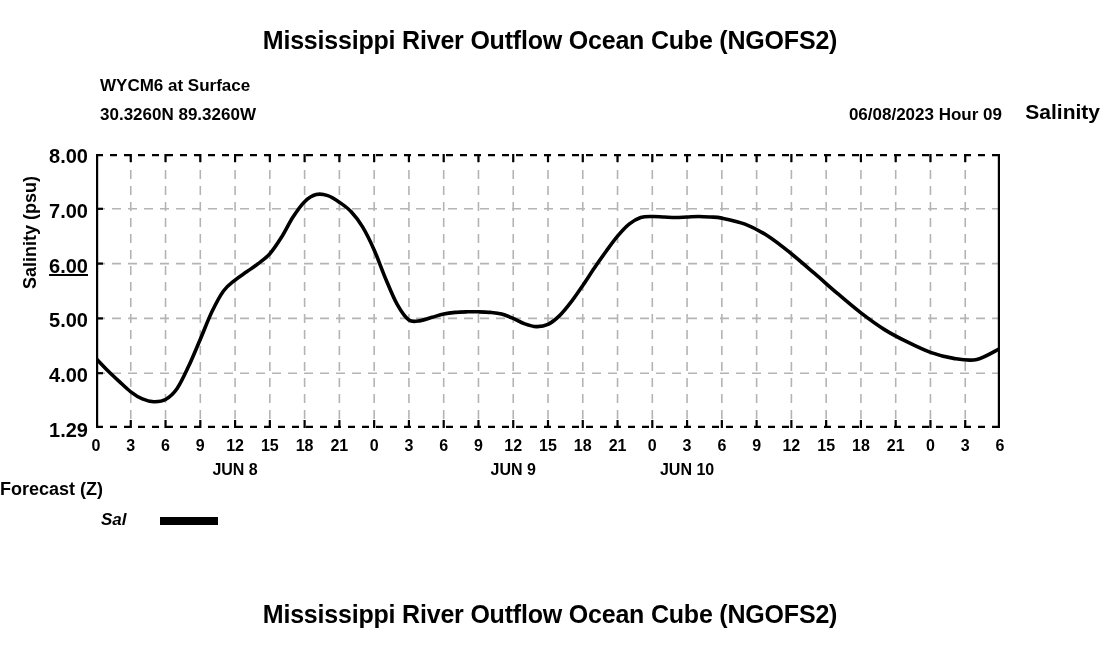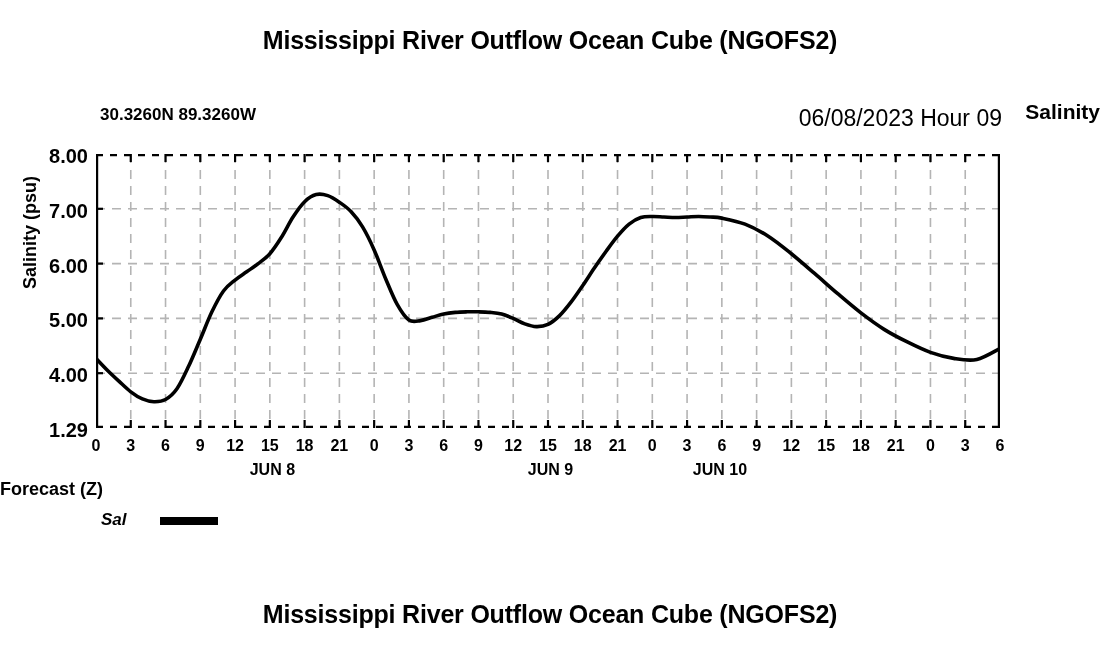--- a/index.html
+++ b/index.html
@@ -18,21 +18,21 @@
     position:absolute;left:100px;top:76px;font-size:17px;font-weight:bold;
   }
   .coords{
     position:absolute;left:100px;top:105px;font-size:17px;font-weight:bold;
   }
   .subtitle{
     position:absolute;left:0;top:100px;width:1100px;text-align:right;
     font-size:21px;font-weight:bold;
   }
   .runtime{
-    position:absolute;right:98px;top:105px;font-size:23px;font-weight:normal;
+    position:absolute;right:98px;top:105px;font-size:17px;font-weight:bold;
   }
 
   .ylabel{
     position:absolute;left:-70px;top:222px;width:200px;text-align:center;
     font-size:18px;font-weight:bold;
     transform:rotate(-90deg);transform-origin:center center;
   }
   .xlabel{
     position:absolute;left:0;top:479px;width:1100px;text-align:left;
     font-size:18px;font-weight:bold;
@@ -42,50 +42,51 @@
 
   .ytick-label{
     position:absolute;right:1012px;font-size:20px;font-weight:bold;
     text-align:right;width:70px;transform:translateY(-9px);
   }
   .xtick-label{
     position:absolute;font-size:16px;font-weight:bold;text-align:center;
     width:30px;transform:translateX(-15px);top:437px;
   }
   .daylabel{
-    position:absolute;font-size:16px;font-weight:bold;text-align:right;
+    position:absolute;font-size:16px;font-weight:bold;text-align:center;
     width:120px;transform:translateX(-60px);top:461px;
   }
 
   .legend-label{
     position:absolute;left:101px;top:510px;font-size:17px;font-weight:bold;font-style:italic;
   }
   .legend-swatch{
     position:absolute;left:160px;top:517px;width:58px;height:8px;background:#000;
   }
   svg{display:block;}
 </style>
 </head>
 <body>
 
 <div class="page">
 
   <div class="title-main">Mississippi River Outflow Ocean Cube (NGOFS2)</div>
+  <div class="station">WYCM6 at Surface</div>
   <div class="coords">30.3260N  89.3260W</div>
   <div class="subtitle">Salinity</div>
   <div class="runtime">06/08/2023 Hour 09</div>
 
   <div class="ylabel">Salinity (psu)</div>
   <div class="xlabel">Forecast (Z)</div>
 
   <div id="ytick-host">
       <div class="ytick-label" style="top: 428px;">1.29</div>
       <div class="ytick-label" style="top: 373.2px;">4.00</div>
       <div class="ytick-label" style="top: 318.4px;">5.00</div>
-      <div class="ytick-label" style="top: 263.6px;">6.00</div>
+      <div class="ytick-label" style="top: 263.6px; text-decoration: underline;">6.00</div>
       <div class="ytick-label" style="top: 208.8px;">7.00</div>
       <div class="ytick-label" style="top: 154px;">8.00</div>
     </div>
   <div id="xtick-host">
       <div class="xtick-label" style="left: 96px;">0</div>
       <div class="xtick-label" style="left: 130.769px;">3</div>
       <div class="xtick-label" style="left: 165.538px;">6</div>
       <div class="xtick-label" style="left: 200.308px;">9</div>
       <div class="xtick-label" style="left: 235.077px;">12</div>
       <div class="xtick-label" style="left: 269.846px;">15</div>

